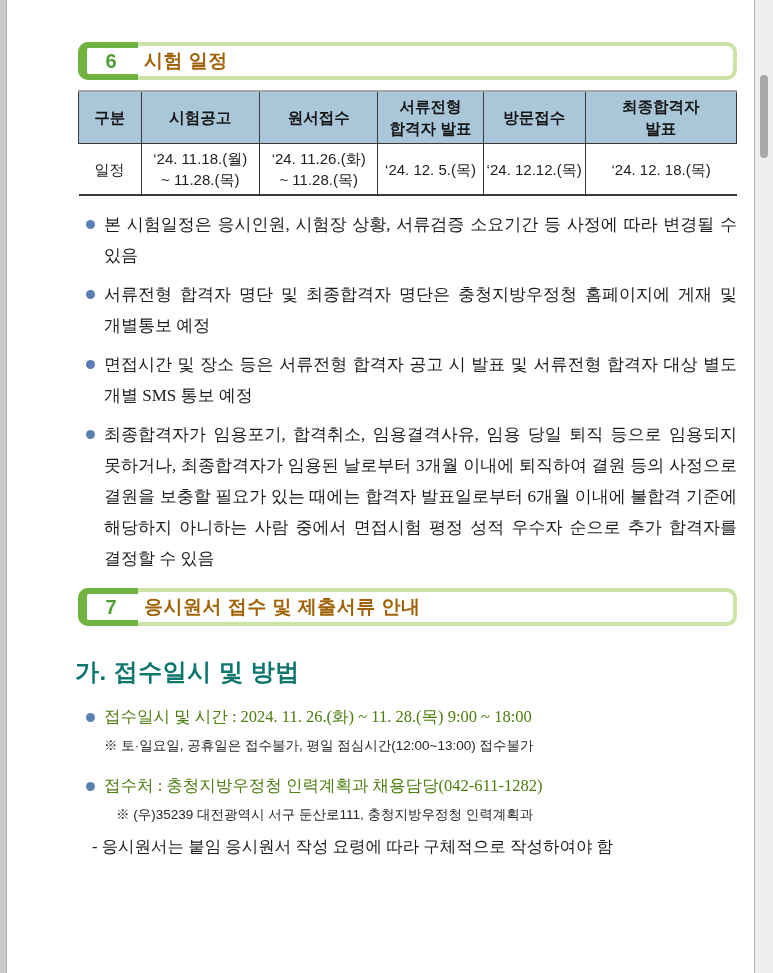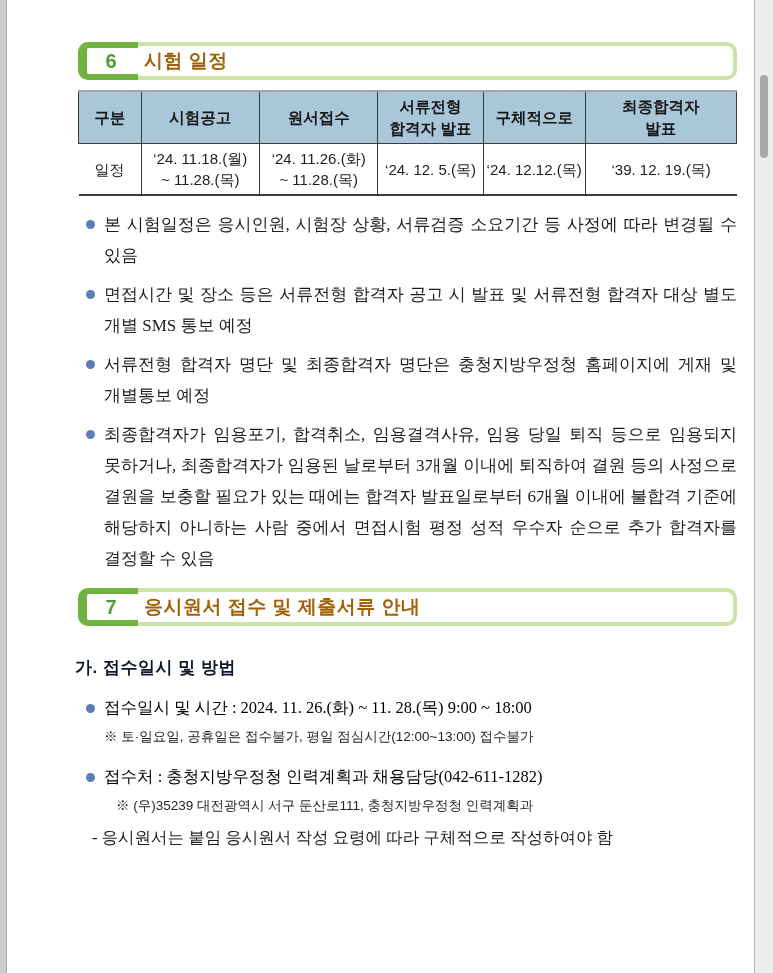--- a/index.html
+++ b/index.html
@@ -75,29 +75,29 @@
     position:relative; padding-left:26px; margin-bottom:8px;
     font-family:"Liberation Serif", serif; font-size:17px; line-height:31px;
     color:#1c1c1c; text-align:justify; word-break:keep-all;
   }
   .bullets li::before {
     content:""; position:absolute; left:8px; top:11px;
     width:9px; height:9px; border-radius:50%; background:#5b7fb5;
   }
 
   .subhead {
-    margin:30px 0 0 -3px; font-size:17px; font-weight:bold; color:#0f172a;
+    margin:30px 0 0 -3px; font-size:24px; font-weight:bold; color:#0f766e;
     letter-spacing:0.5px;
   }
 
   .item { margin-top:14px; }
   .bullet-line {
     position:relative; padding-left:26px;
     font-family:"Liberation Serif", serif; font-size:16.5px; line-height:30px;
-    color:#000000; word-break:keep-all;
+    color:#4d7c0f; word-break:keep-all;
   }
   .bullet-line::before {
     content:""; position:absolute; left:8px; top:11px;
     width:9px; height:9px; border-radius:50%; background:#5b7fb5;
   }
   .note {
     margin:3px 0 0 26px; padding-left:19px; text-indent:-19px;
     font-size:13.5px; line-height:22px; color:#262626;
     word-break:keep-all; white-space:pre-line;
   }
@@ -131,43 +131,43 @@
           <col style="width:15.5%">
           <col style="width:23%">
       </colgroup>
       <thead>
         <tr>
           <th>구분</th>
           <th>시험공고</th>
           <th>원서접수</th>
           <th>서류전형
 합격자 발표</th>
-          <th>구체적으로</th>
+          <th>방문접수</th>
           <th>최종합격자
 발표</th>
         </tr>
       </thead>
       <tbody>
         <tr>
           <td>일정</td>
           <td>‘24. 11.18.(월)
 ~ 11.28.(목)</td>
           <td>‘24. 11.26.(화)
 ~ 11.28.(목)</td>
           <td>‘24. 12. 5.(목)</td>
           <td>‘24. 12.12.(목)</td>
-          <td>‘39. 12. 19.(목)</td>
+          <td>‘24. 12. 18.(목)</td>
         </tr>
       </tbody>
     </table>
 
     <ul class="bullets">
       <li>본 시험일정은 응시인원, 시험장 상황, 서류검증 소요기간 등 사정에 따라 변경될 수 있음</li>
+      <li>서류전형 합격자 명단 및 최종합격자 명단은 충청지방우정청 홈페이지에 게재 및 개별통보 예정</li>
       <li>면접시간 및 장소 등은 서류전형 합격자 공고 시 발표 및 서류전형 합격자 대상 별도 개별 SMS 통보 예정</li>
-      <li>서류전형 합격자 명단 및 최종합격자 명단은 충청지방우정청 홈페이지에 게재 및 개별통보 예정</li>
       <li>최종합격자가 임용포기, 합격취소, 임용결격사유, 임용 당일 퇴직 등으로 임용되지 못하거나, 최종합격자가 임용된 날로부터 3개월 이내에 퇴직하여 결원 등의 사정으로 결원을 보충할 필요가 있는 때에는 합격자 발표일로부터 6개월 이내에 불합격 기준에 해당하지 아니하는 사람 중에서 면접시험 평정 성적 우수자 순으로 추가 합격자를 결정할 수 있음</li>
     </ul>
 
     <div class="sec-header second">
       <span class="bracket"></span>
       <span class="sec-num">7</span>
       <span class="sec-title">응시원서 접수 및 제출서류 안내</span>
     </div>
 
     <h3 class="subhead">가. 접수일시 및 방법</h3>

